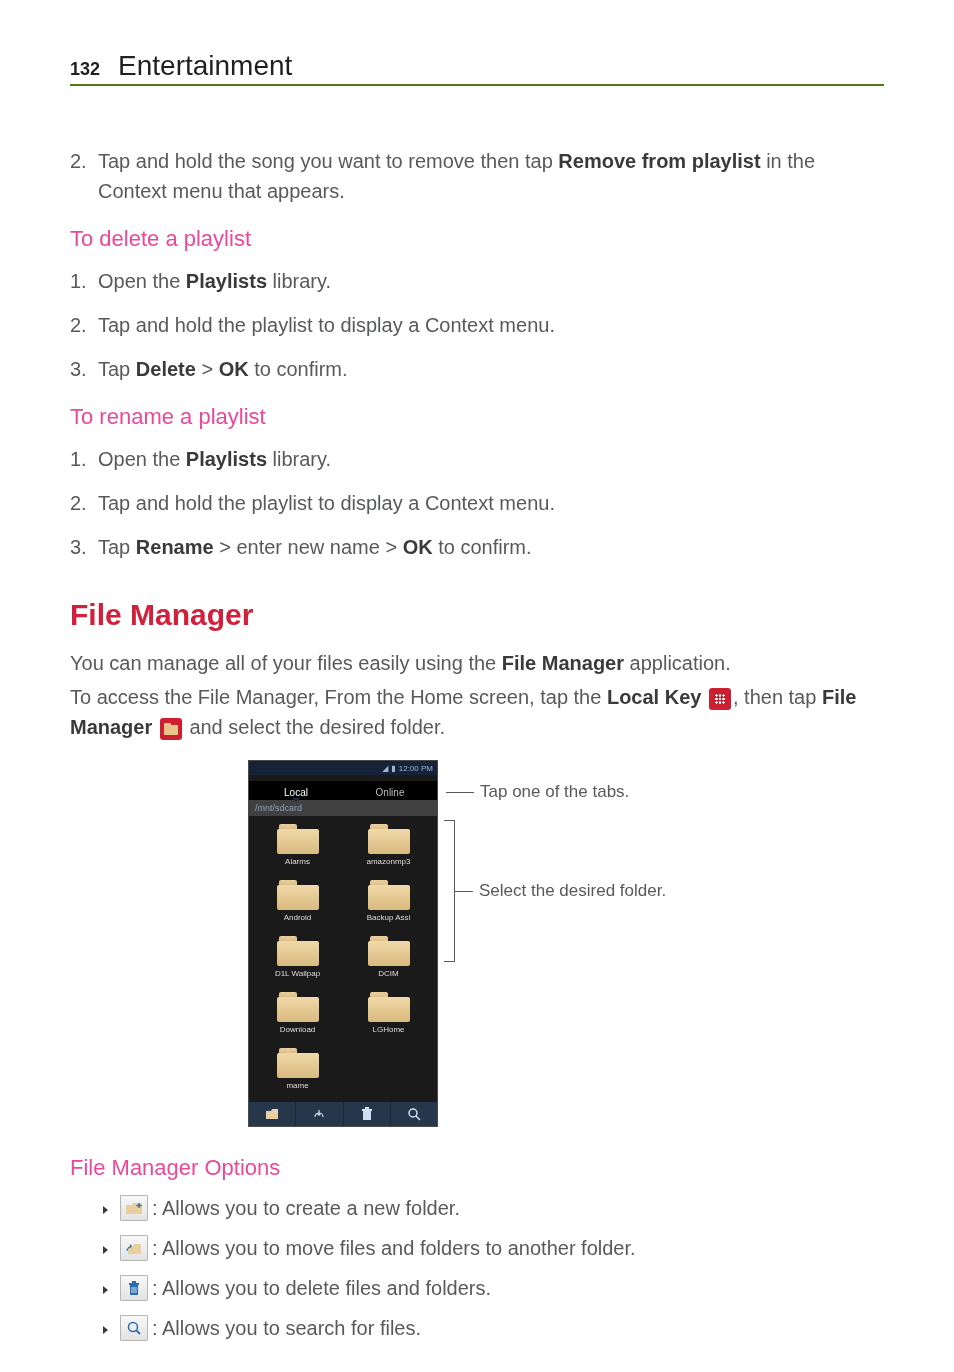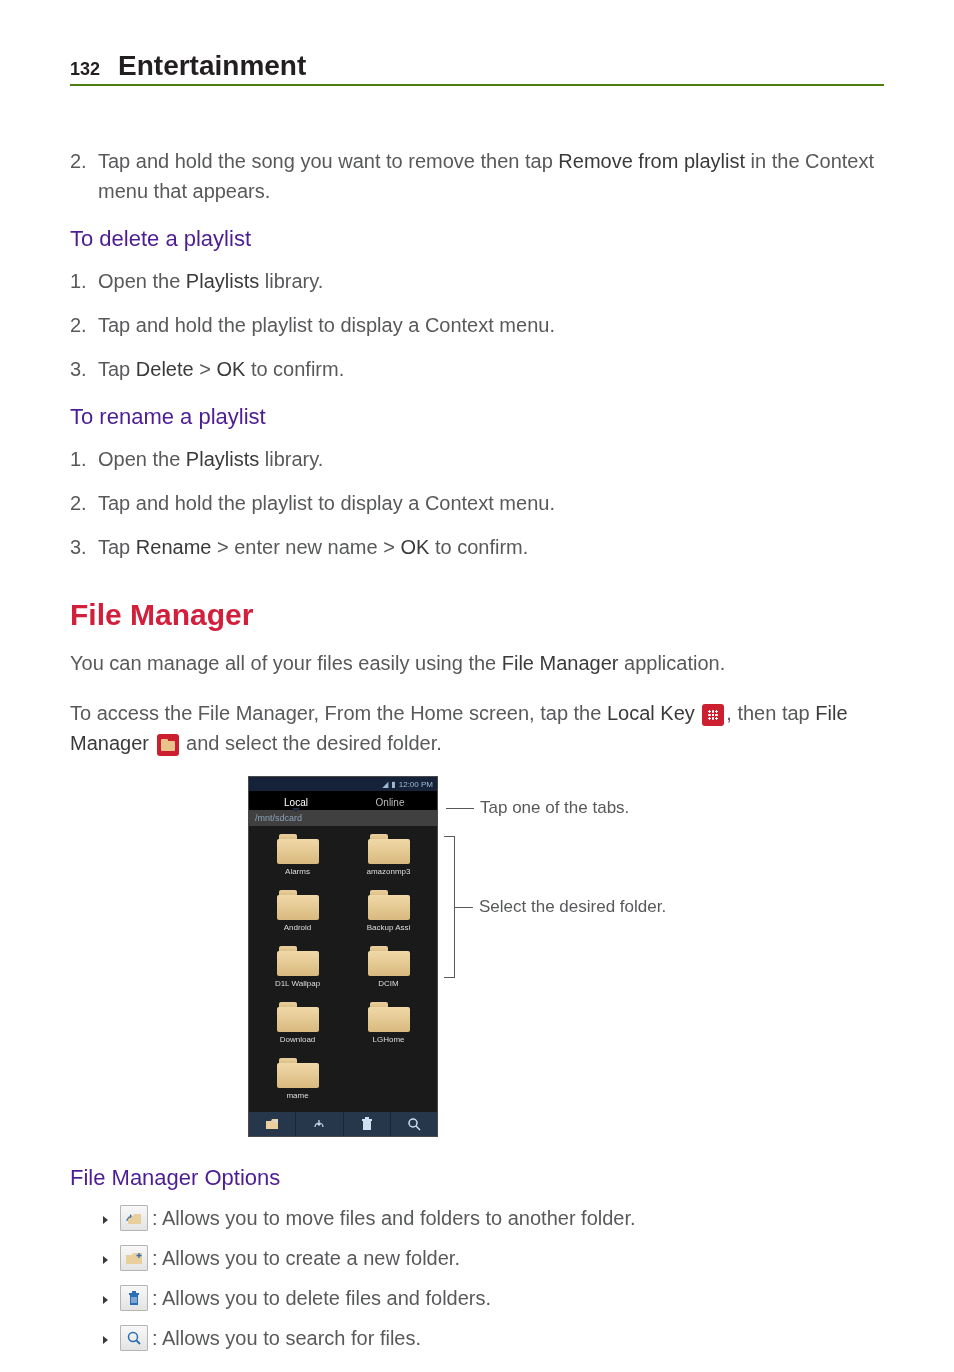--- a/index.html
+++ b/index.html
@@ -21,54 +21,54 @@
     margin-bottom: 60px;
   }
   .page-number {
     font-size: 18px;
     font-weight: 700;
     color: #231f20;
     margin-right: 18px;
   }
   .chapter-title {
     font-size: 28px;
-    font-weight: 700;
+    font-weight: 400;
     color: #231f20;
   }
   .para {
     font-size: 20px;
     line-height: 1.5;
     color: #58595b;
     margin: 0 0 14px 0;
   }
   .num-item {
     display: flex;
     font-size: 20px;
     line-height: 1.5;
     color: #58595b;
     margin: 0 0 14px 0;
   }
   .num {
     width: 28px;
     flex-shrink: 0;
   }
   .sub-heading {
-    color: #4c1d95;
+    color: #ec4899;
     font-size: 22px;
     font-weight: 500;
     margin: 20px 0 14px 0;
   }
   .section-title {
     color: #d21f3c;
     font-size: 30px;
     font-weight: 700;
     margin: 36px 0 16px 0;
   }
   .bold {
-    font-weight: 400;
+    font-weight: 700;
     color: #3a3a3c;
   }
   .icon-inline {
     display: inline-block;
     vertical-align: middle;
     width: 22px;
     height: 22px;
     border-radius: 3px;
     position: relative;
     margin: 0 2px;
@@ -126,20 +126,21 @@
     font-size: 8px;
     display: flex;
     justify-content: flex-end;
     align-items: center;
     padding-right: 4px;
     gap: 3px;
   }
   .tabs {
     display: flex;
     background: #000;
+    margin-top: 6px;
   }
   .tab {
     flex: 1;
     text-align: center;
     padding: 6px 0 2px 0;
     color: #bbb;
     font-size: 10px;
     position: relative;
   }
   .tab.active { color: #fff; }
@@ -305,21 +306,21 @@
     <span class="num">2.</span>
     <span>Tap and hold the playlist to display a Context menu.</span>
   </div>
   <div class="num-item">
     <span class="num">3.</span>
     <span><span>Tap </span><span class="bold">Rename</span><span> &gt; enter new name &gt; </span><span class="bold">OK</span><span> to confirm.</span></span>
   </div>
 
   <div class="section-title">File Manager</div>
 
-  <p class="para" style="margin-bottom:20px">
+  <p class="para" style="margin-bottom:4px">
     <span>You can manage all of your files easily using the </span><span class="bold">File Manager</span><span> application.</span>
   </p>
   <p class="para">
     <span>To access the File Manager, From the Home screen, tap the </span><span class="bold">Local Key</span>
     <span class="icon-inline apps-key-bg"></span><span>, then tap </span><span class="bold">File Manager</span>
     <span class="icon-inline fm-icon-bg"></span>
     <span> and select the desired folder.</span>
   </p>
 
   <div class="figure-row">
@@ -415,39 +416,39 @@
   </div>
 
   <div class="sub-heading">File Manager Options</div>
 
   <div class="bullet-row">
     <span class="bullet-caret"><svg width="8" height="10" viewBox="0 0 8 10">
           <path d="M1 1l5 4-5 4z" fill="#3a3a3c"></path>
         </svg></span>
     <span class="opt-icon">
       <svg width="18" height="14" viewBox="0 0 18 14">
+          <path fill="#e8cf9d" d="M1 4h6l1-2h9v11H1z"></path>
+          <path stroke="#2a6db3" stroke-width="1.4" d="M14 2v5M11.5 4.5h5"></path>
+        </svg>
+    </span>
+    <span>: Allows you to create a new folder.</span>
+  </div>
+
+  <div class="bullet-row">
+    <span class="bullet-caret"><svg width="8" height="10" viewBox="0 0 8 10">
+          <path d="M1 1l5 4-5 4z" fill="#3a3a3c"></path>
+        </svg></span>
+    <span class="opt-icon">
+      <svg width="18" height="14" viewBox="0 0 18 14">
           <path fill="#e8cf9d" d="M3 5h5l1-2h7v10H3z"></path>
           <path fill="none" stroke="#2a6db3" stroke-width="1.2" d="M2 10a4 4 0 0 1 4-4"></path>
           <path fill="#2a6db3" d="M5 3l2 2-2 2z"></path>
         </svg>
     </span>
     <span>: Allows you to move files and folders to another folder.</span>
-  </div>
-
-  <div class="bullet-row">
-    <span class="bullet-caret"><svg width="8" height="10" viewBox="0 0 8 10">
-          <path d="M1 1l5 4-5 4z" fill="#3a3a3c"></path>
-        </svg></span>
-    <span class="opt-icon">
-      <svg width="18" height="14" viewBox="0 0 18 14">
-          <path fill="#e8cf9d" d="M1 4h6l1-2h9v11H1z"></path>
-          <path stroke="#2a6db3" stroke-width="1.4" d="M14 2v5M11.5 4.5h5"></path>
-        </svg>
-    </span>
-    <span>: Allows you to create a new folder.</span>
   </div>
 
   <div class="bullet-row">
     <span class="bullet-caret"><svg width="8" height="10" viewBox="0 0 8 10">
           <path d="M1 1l5 4-5 4z" fill="#3a3a3c"></path>
         </svg></span>
     <span class="opt-icon">
       <svg width="14" height="16" viewBox="0 0 14 16">
           <rect x="3" y="5" width="8" height="10" fill="#2a6db3"></rect>
           <rect x="2" y="3" width="10" height="2" fill="#2a6db3"></rect>

